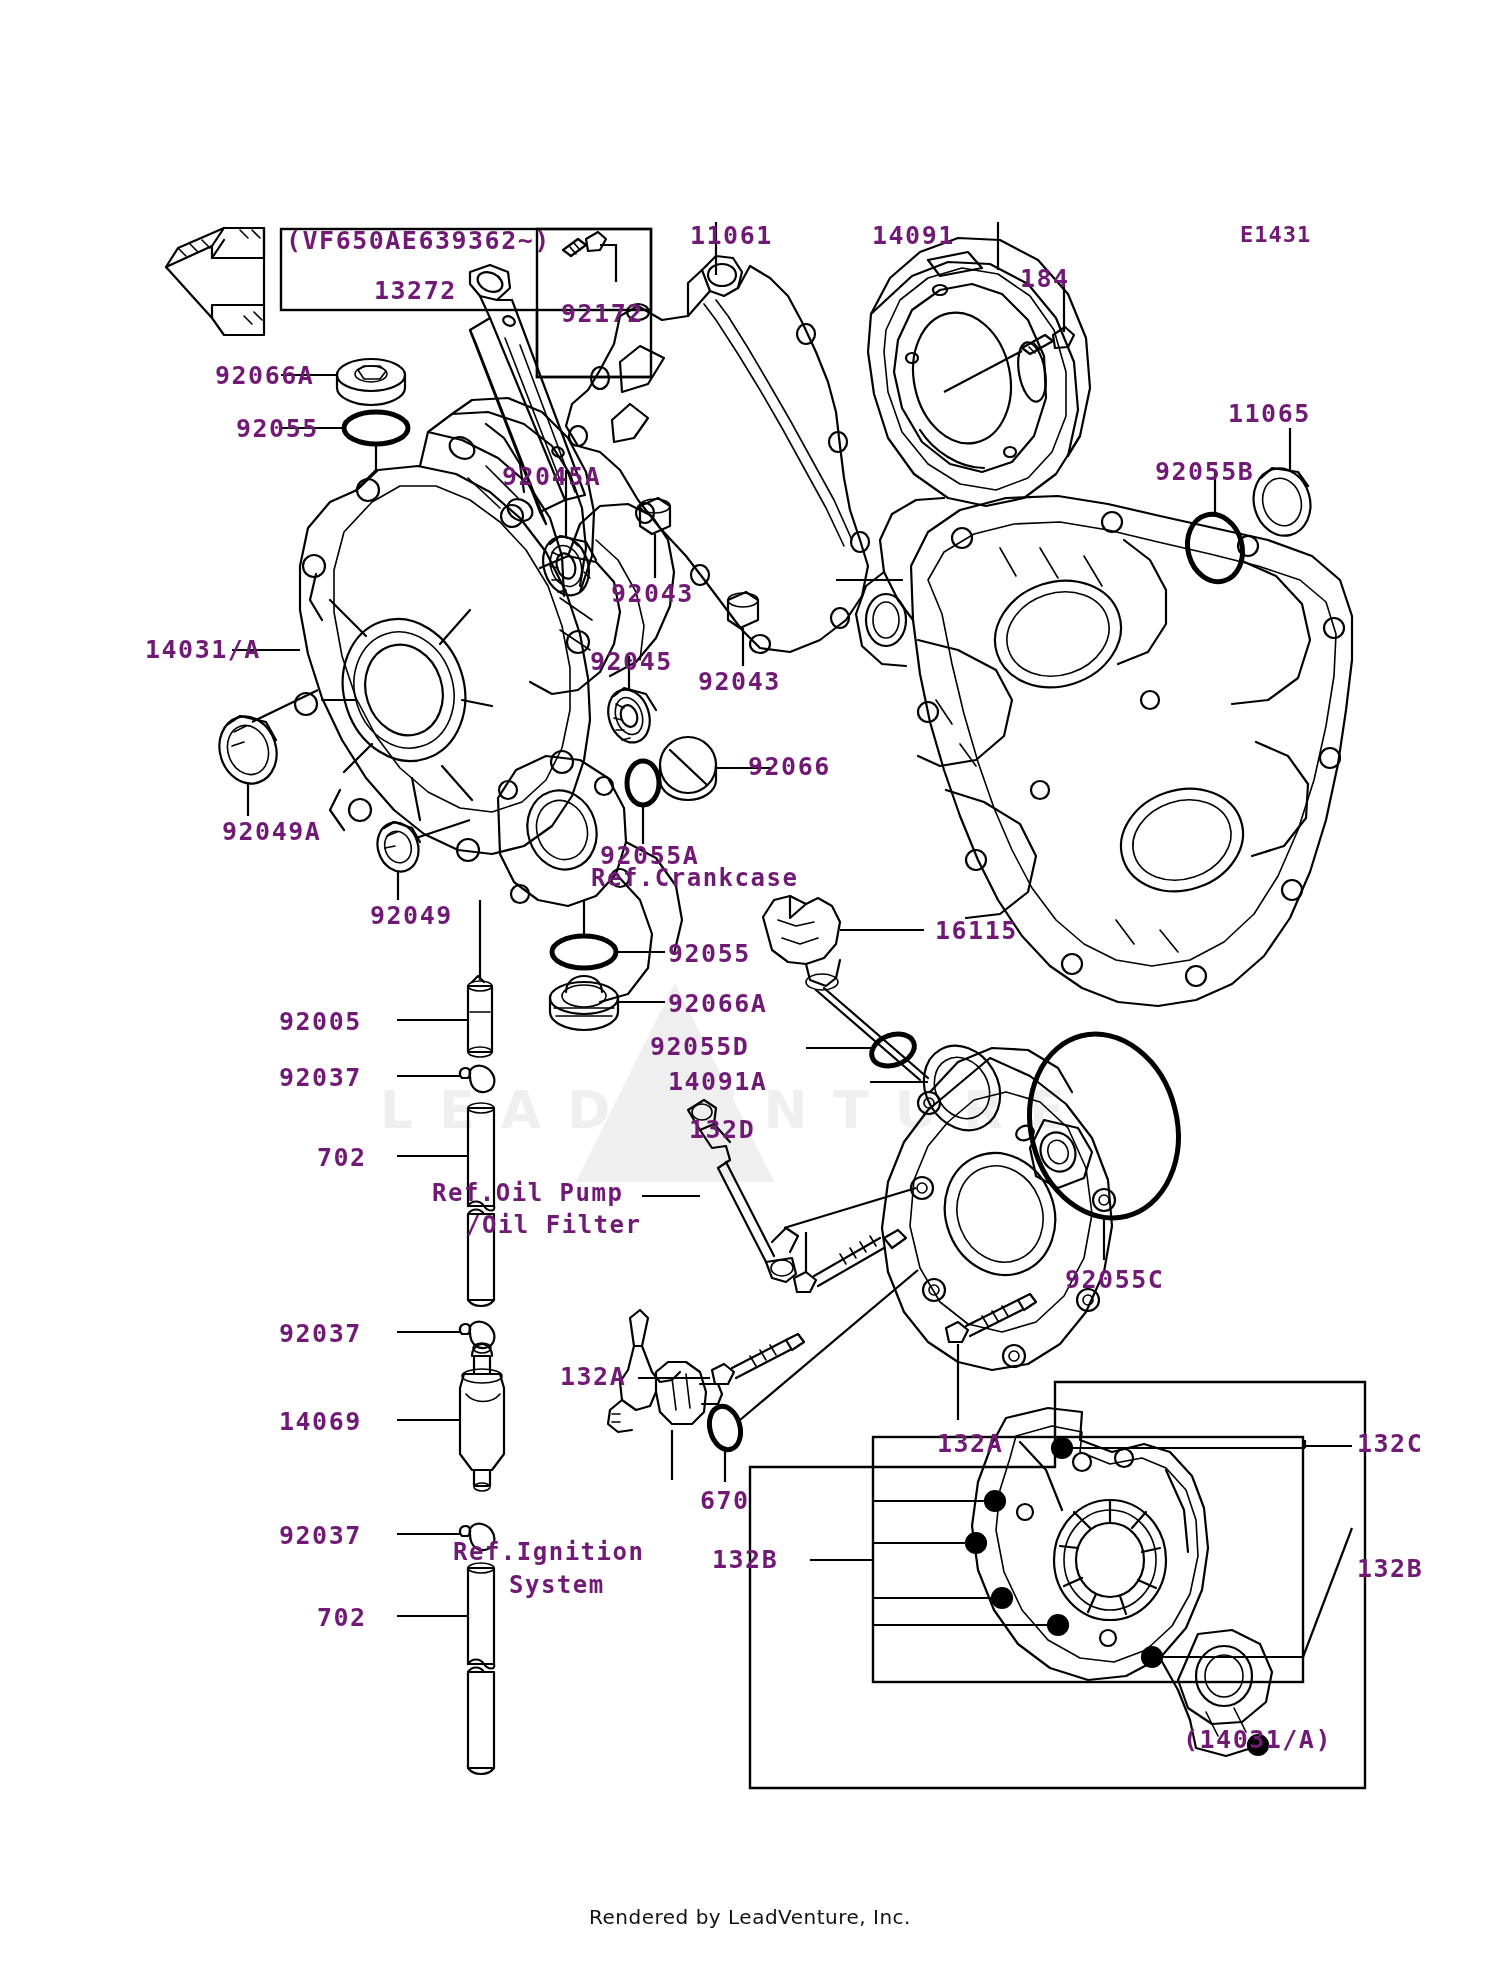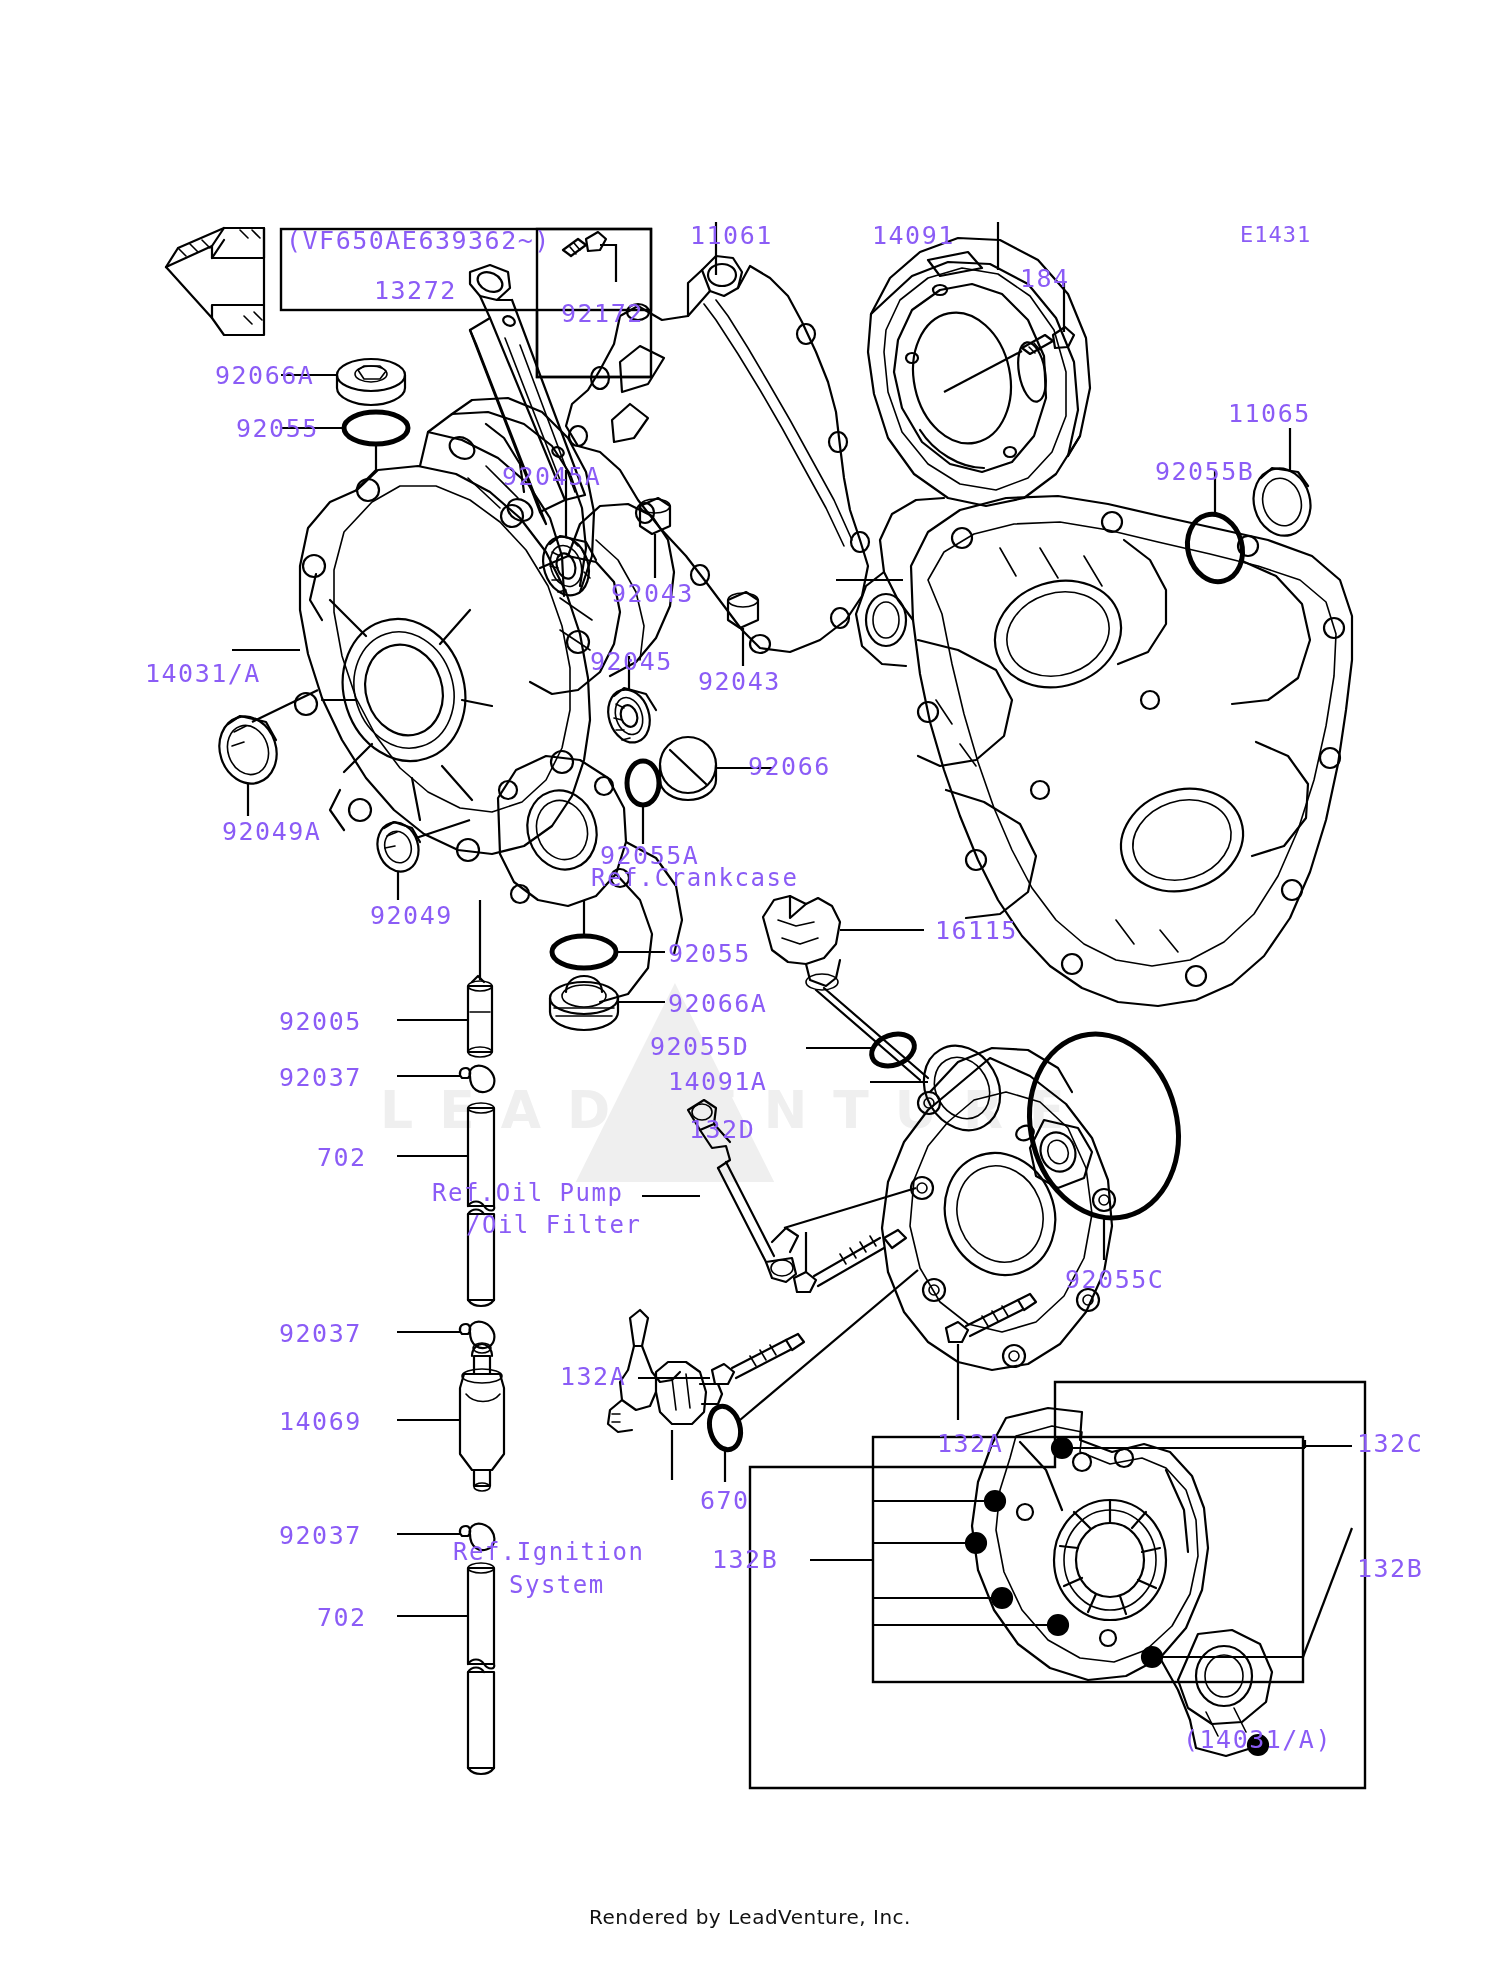--- a/index.html
+++ b/index.html
@@ -6,24 +6,24 @@
   body{
     width:1500px;height:1962px;position:relative;overflow:hidden;
     font-family:"DejaVu Sans Mono","Liberation Mono",monospace;
     color:#000;
   }
   #sheet{position:absolute;inset:0;}
   svg#diagram{position:absolute;left:0;top:0;width:1500px;height:1962px;}
   .lbl{
     position:absolute;
     font-family:"DejaVu Sans Mono","Liberation Mono",monospace;
-    font-weight:normal;
+    font-weight:bold;
     font-size:25px;
     letter-spacing:1.5px;
-    color:#8b5cf6;
+    color:#701a75;
     white-space:pre;
     line-height:1.15;
   }
   .lbl.code{font-size:22px;letter-spacing:1px;}
   .lbl.ref{font-size:24px;letter-spacing:1.5px;}
   .footer{
     position:absolute;left:0;right:0;top:1905px;text-align:center;
     font-family:"DejaVu Sans","Liberation Sans",sans-serif;
     font-size:20px;color:#111;letter-spacing:0.5px;
   }
@@ -612,21 +612,21 @@
   <div class="lbl" style="left:1155px;top:430px;margin-top:28px;">92055B</div>
 
   <div class="lbl" style="left:215px;top:362px;">92066A</div>
   <div class="lbl" style="left:236px;top:415px;">92055</div>
 
   <div class="lbl" style="left:502px;top:463px;">92045A</div>
   <div class="lbl" style="left:611px;top:580px;">92043</div>
   <div class="lbl" style="left:590px;top:648px;">92045</div>
   <div class="lbl" style="left:698px;top:668px;">92043</div>
 
-  <div class="lbl" style="left:145px;top:636px;margin-top:24px;">14031/A</div>
+  <div class="lbl" style="left:145px;top:636px;">14031/A</div>
   <div class="lbl" style="left:222px;top:818px;">92049A</div>
   <div class="lbl" style="left:370px;top:902px;">92049</div>
 
   <div class="lbl" style="left:748px;top:753px;">92066</div>
   <div class="lbl" style="left:600px;top:842px;">92055A</div>
 
   <div class="lbl" style="left:668px;top:940px;">92055</div>
   <div class="lbl" style="left:668px;top:990px;">92066A</div>
 
   <div class="lbl" style="left:279px;top:1008px;">92005</div>

